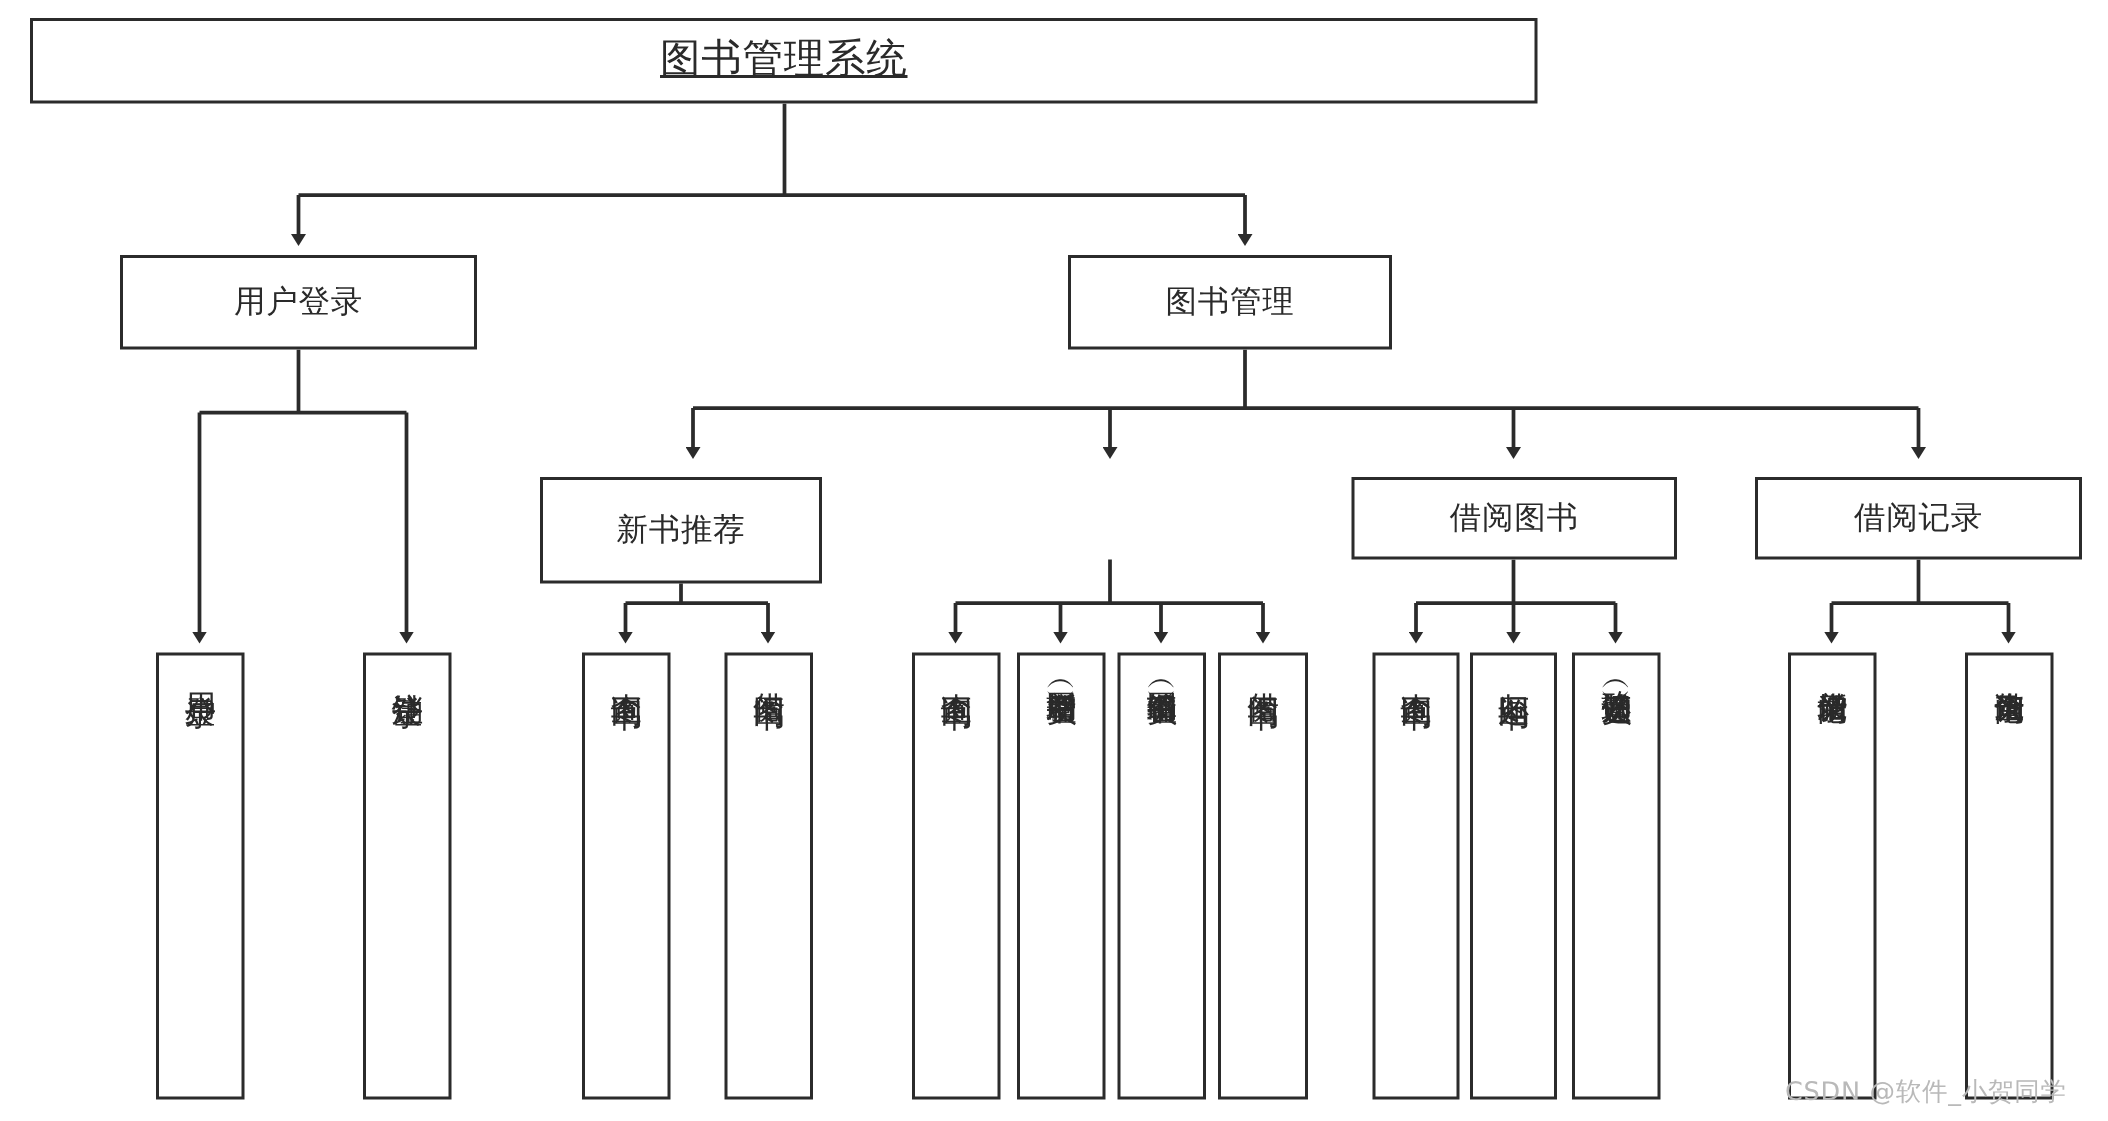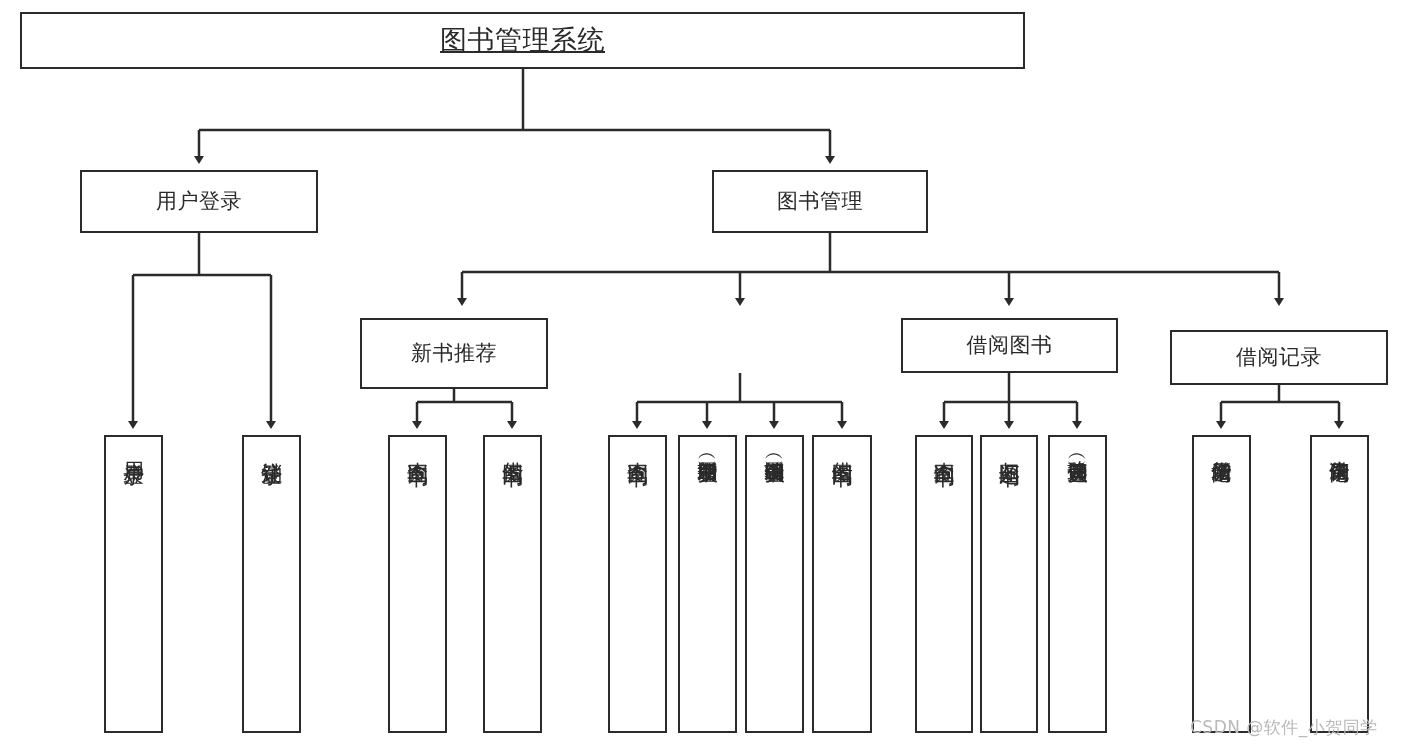--- a/index.html
+++ b/index.html
@@ -142,21 +142,21 @@
   <div class="node horiz" style="left:712px; top:170px; width:216px; height:63px;justify-content:center;">
     <span class="lbl">图书管理</span>
   </div>
 
   <div class="node horiz" style="left:360px; top:318px; width:188px; height:71px;">
     <span class="lbl">新书推荐</span>
   </div>
   <div class="node horiz" style="left:901px; top:318px; width:217px; height:55px;">
     <span class="lbl">借阅图书</span>
   </div>
-  <div class="node horiz" style="left:1170px; top:318px; width:218px; height:55px;margin-top:12px;">
+  <div class="node horiz" style="left:1170px; top:318px; width:218px; height:55px;">
     <span class="lbl">借阅记录</span>
   </div>
 
   <div class="node vert" style="left:104px; top:435px; width:59px; height:298px;">
     <span class="lbl">用户登录</span>
   </div>
   <div class="node vert" style="left:242px; top:435px; width:59px; height:298px;">
     <span class="lbl">注销登录</span>
   </div>
 

